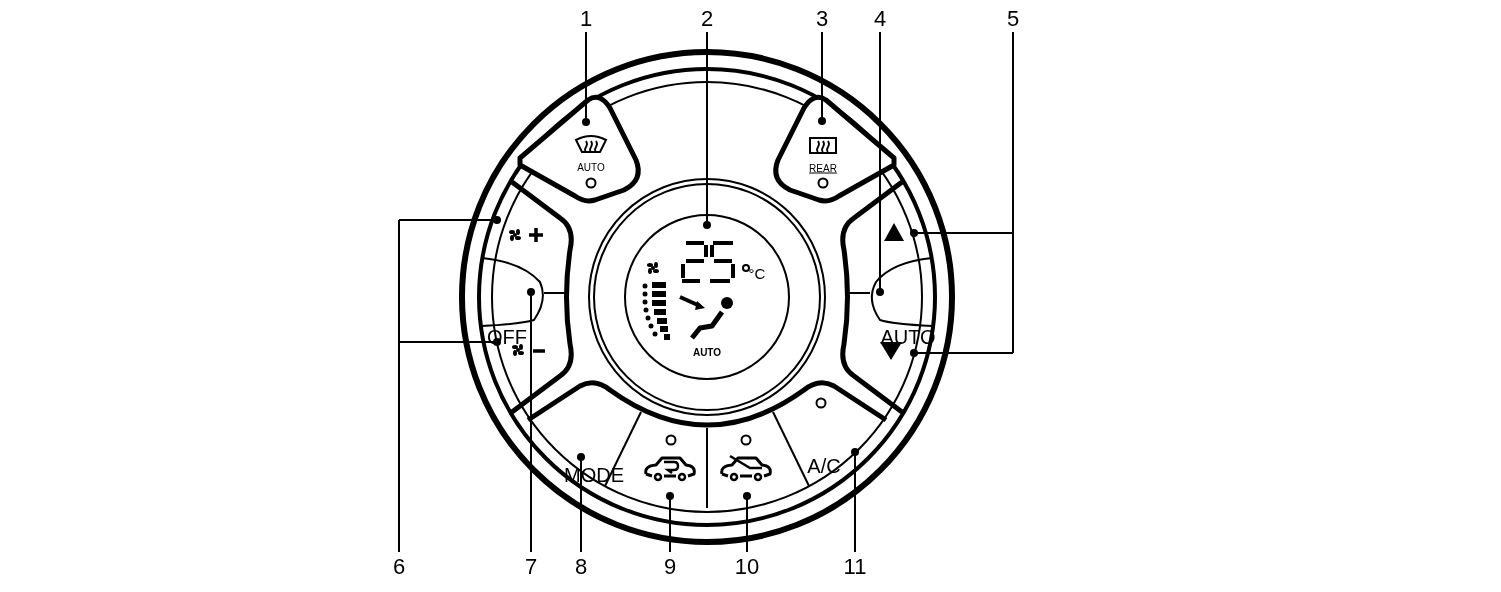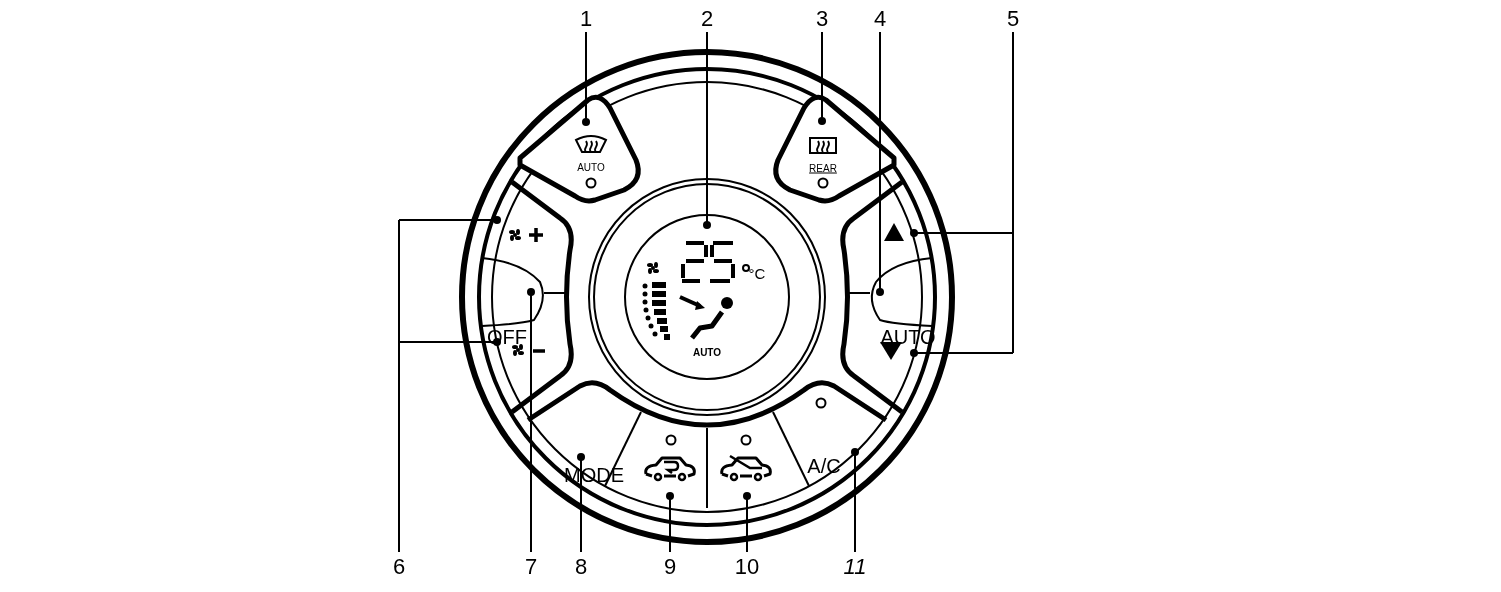--- a/index.html
+++ b/index.html
@@ -176,13 +176,13 @@
 <div class="callout" style="left:586px; top:8px;">1</div>
 <div class="callout" style="left:707px; top:8px;">2</div>
 <div class="callout" style="left:822px; top:8px;">3</div>
 <div class="callout" style="left:880px; top:8px;">4</div>
 <div class="callout" style="left:1013px; top:8px;">5</div>
 <div class="callout" style="left:399px; top:556px;">6</div>
 <div class="callout" style="left:531px; top:556px;">7</div>
 <div class="callout" style="left:581px; top:556px;">8</div>
 <div class="callout" style="left:670px; top:556px;">9</div>
 <div class="callout" style="left:747px; top:556px;">10</div>
-<div class="callout" style="left:855px; top:556px;font-style:italic;">11</div>
+<div class="callout" style="left:855px; top:556px;">11</div>
 
 </body></html>

